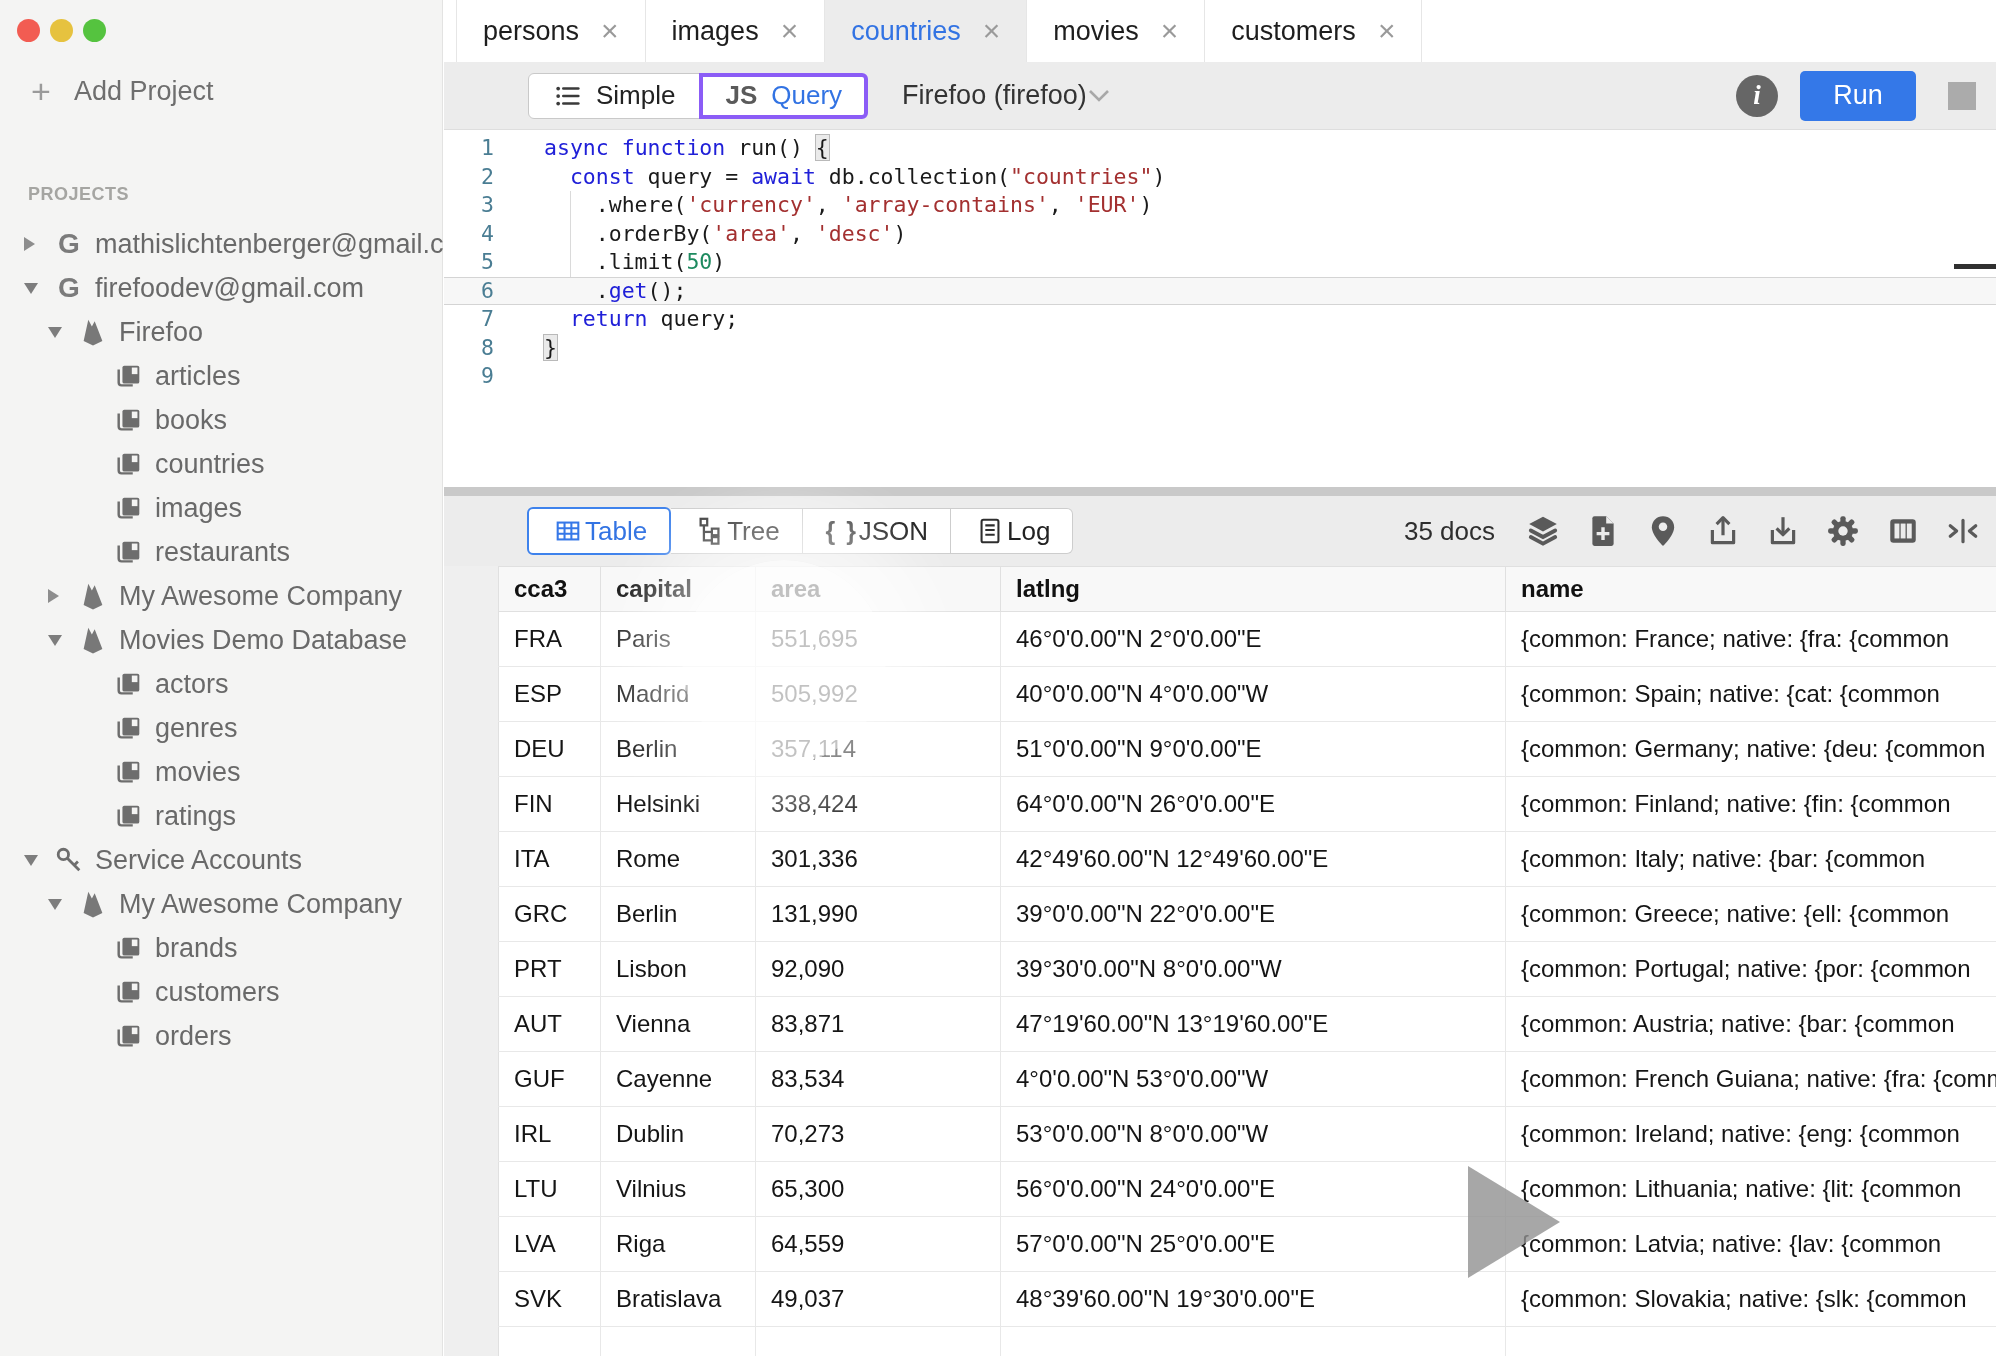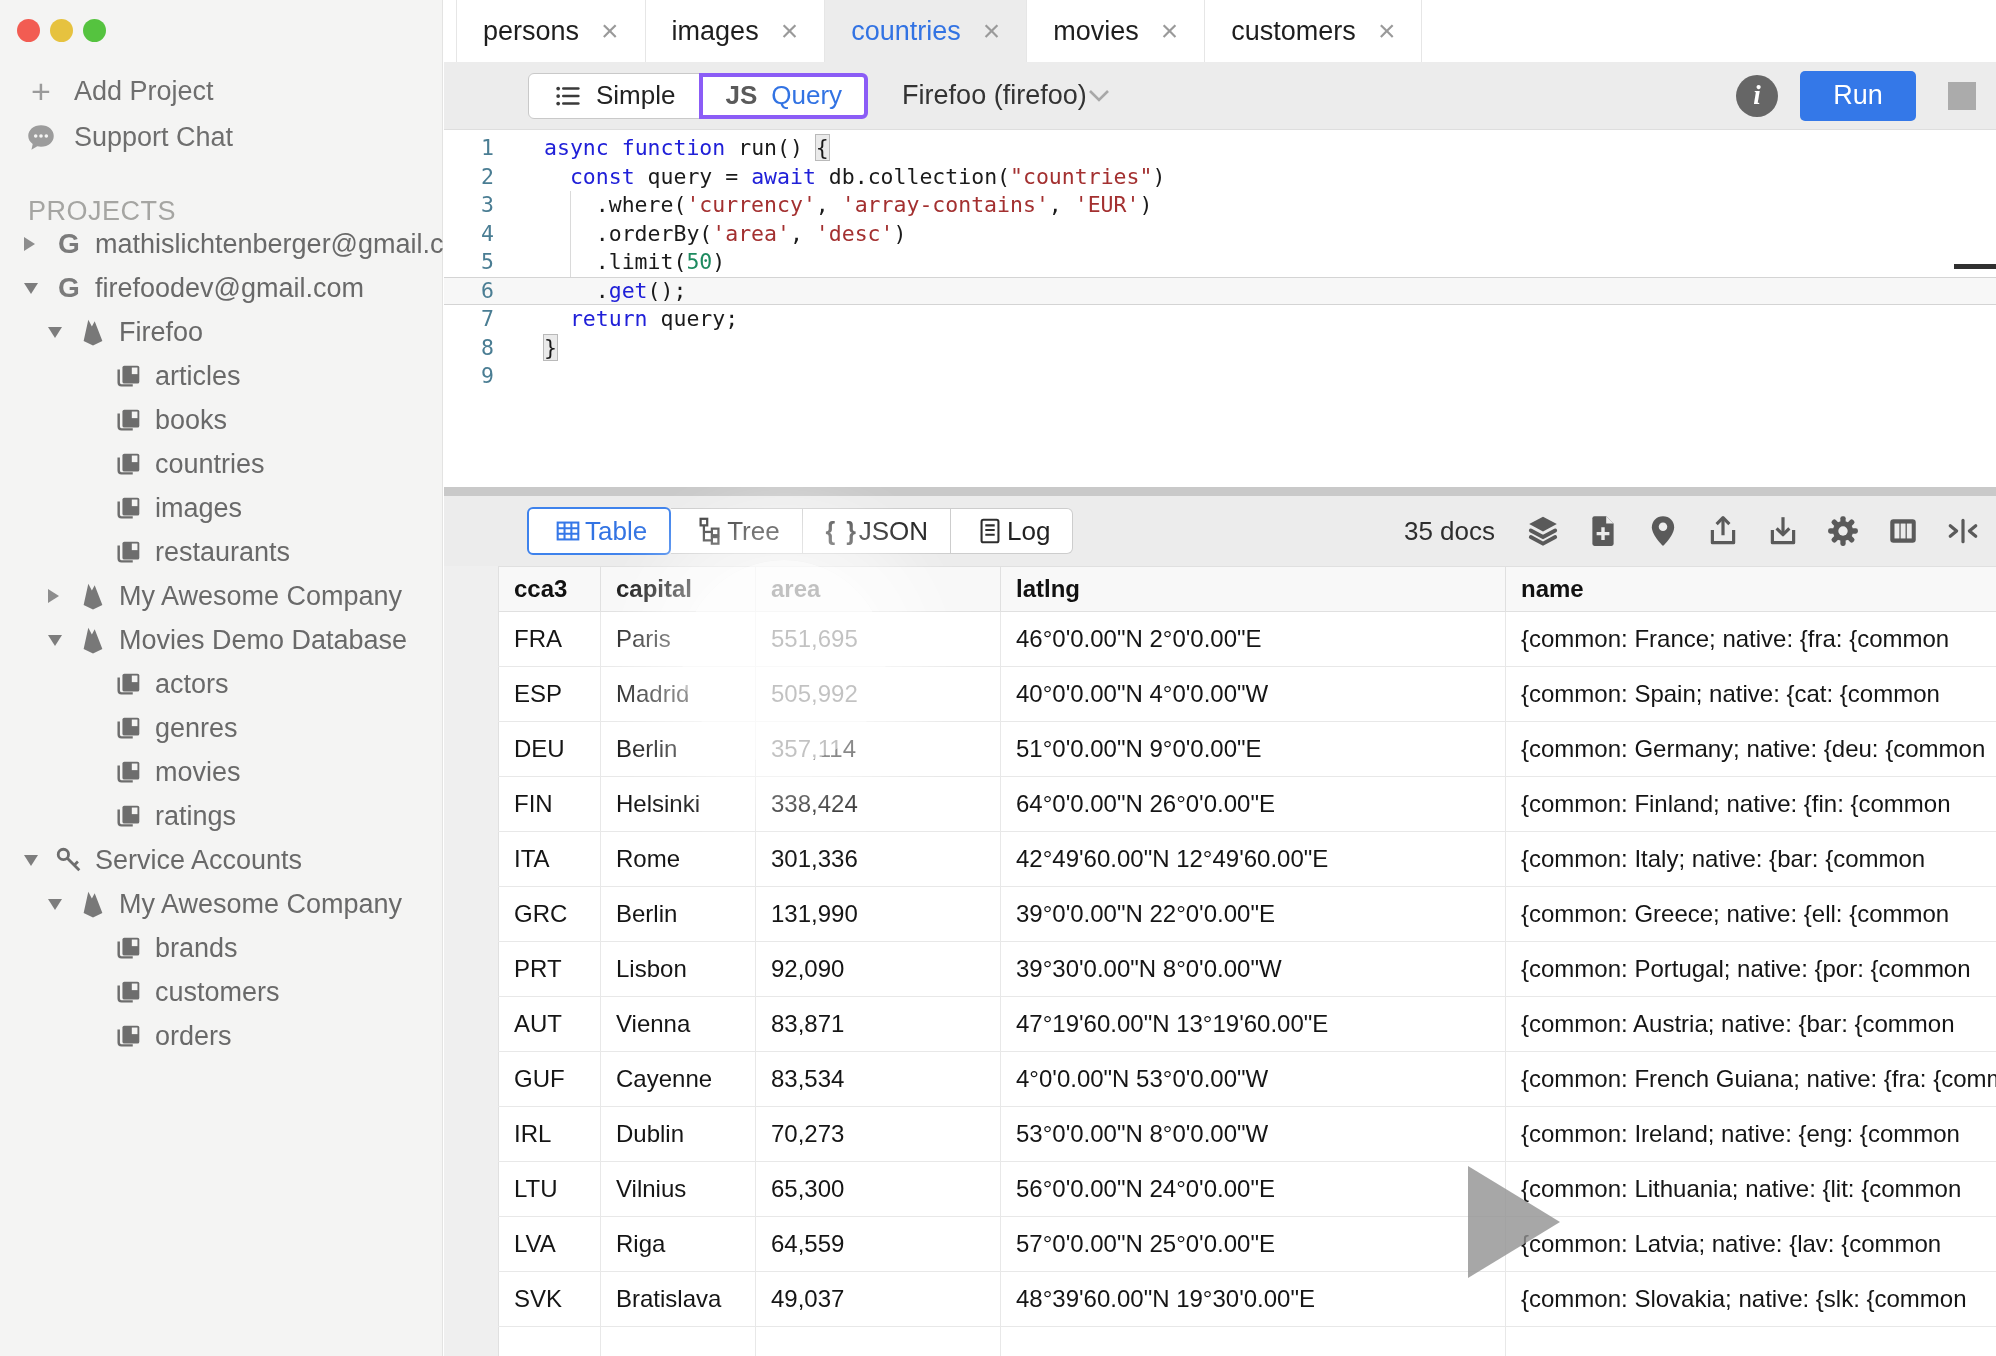--- a/index.html
+++ b/index.html
@@ -8,21 +8,21 @@
 
   
   .sidebar{position:absolute;left:0;top:0;width:443px;height:1356px;background:#f4f4f3;border-right:1px solid #e3e3e2;box-sizing:border-box;}
   .traffic{position:absolute;left:17px;top:19px;display:flex;gap:10px;}
   .dot{width:23px;height:23px;border-radius:50%;}
   .dot.red{background:#f25c52;} .dot.yellow{background:#e6c23f;} .dot.green{background:#55c33f;}
   .side-actions{position:absolute;left:0;top:68px;width:100%;}
   .side-action{display:flex;align-items:center;gap:16px;height:46px;padding-left:24px;color:#6e6e6e;font-size:27px;}
   .plus-glyph{font-size:34px;color:#9a9a9a;width:34px;text-align:center;line-height:34px;}
   .side-action svg{width:34px;height:34px;flex:none;}
-  .projects-label{position:absolute;left:28px;top:196px;font-size:27px;letter-spacing:.5px;color:#a5a5a2;font-weight:normal;}
+  .projects-label{position:absolute;left:28px;top:184px;font-size:18px;letter-spacing:.5px;color:#a5a5a2;font-weight:bold;}
   .tree{position:absolute;left:0;top:222px;width:100%;}
   .tree-row{display:flex;align-items:center;height:44px;font-size:27px;color:#696969;white-space:nowrap;}
   .tree-row .arrow{width:28px;flex:none;display:flex;align-items:center;justify-content:flex-start;}
   .tri-r{width:0;height:0;border-left:11px solid #8d8d8d;border-top:7px solid transparent;border-bottom:7px solid transparent;}
   .tri-d{width:0;height:0;border-top:11px solid #7d7d7d;border-left:7px solid transparent;border-right:7px solid transparent;}
   .ticon{width:34px;height:32px;flex:none;display:flex;align-items:center;justify-content:center;margin-right:9px;}
   .ticon svg{width:30px;height:30px;}
   .gicon{font-weight:bold;color:#7b7b7b;font-size:28px;font-family:"Liberation Sans",sans-serif;}
 
   
@@ -100,29 +100,20 @@
     <div class="traffic">
       <div class="dot red"></div>
       <div class="dot yellow"></div>
       <div class="dot green"></div>
     </div>
     <div class="side-actions">
       <div class="side-action">
         <span class="plus-glyph">+</span>
         <span>Add Project</span>
       </div>
-      <div class="side-action">
-        <svg viewBox="0 0 32 32">
-            <path d="M16 5 C9 5 4 9.5 4 15 c0 3 1.6 5.7 4.2 7.5 L7 28 l5.5 -3.2 c1.1 .2 2.3 .4 3.5 .4 7 0 12 -4.6 12 -10.2 C28 9.5 23 5 16 5 Z" fill="#9c9c9c"></path>
-            <circle cx="11" cy="15" r="1.7" fill="#f4f4f3"></circle>
-            <circle cx="16" cy="15" r="1.7" fill="#f4f4f3"></circle>
-            <circle cx="21" cy="15" r="1.7" fill="#f4f4f3"></circle>
-          </svg>
-        <span>Support Chat</span>
-      </div>
     </div>
     <div class="projects-label">PROJECTS</div>
     <div class="tree">
         <div class="tree-row" style="padding-left: 24px;">
           <span class="arrow">
             <span class="tri-r"></span>
           </span>
           <span class="ticon">
             <span class="gicon">G</span>
           </span>

